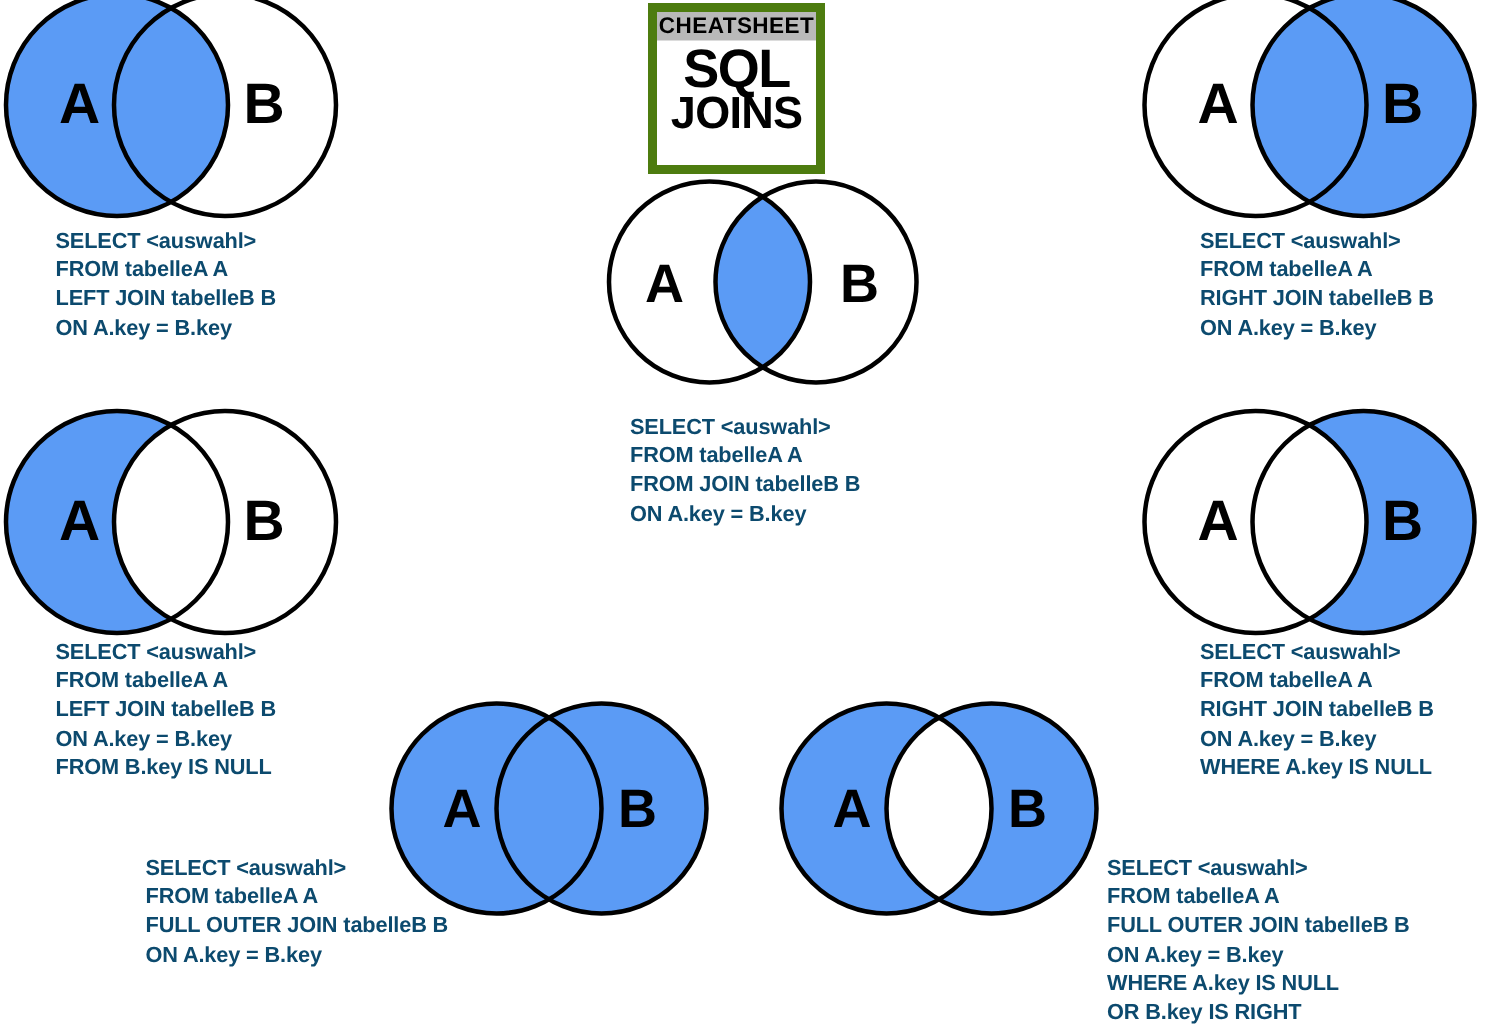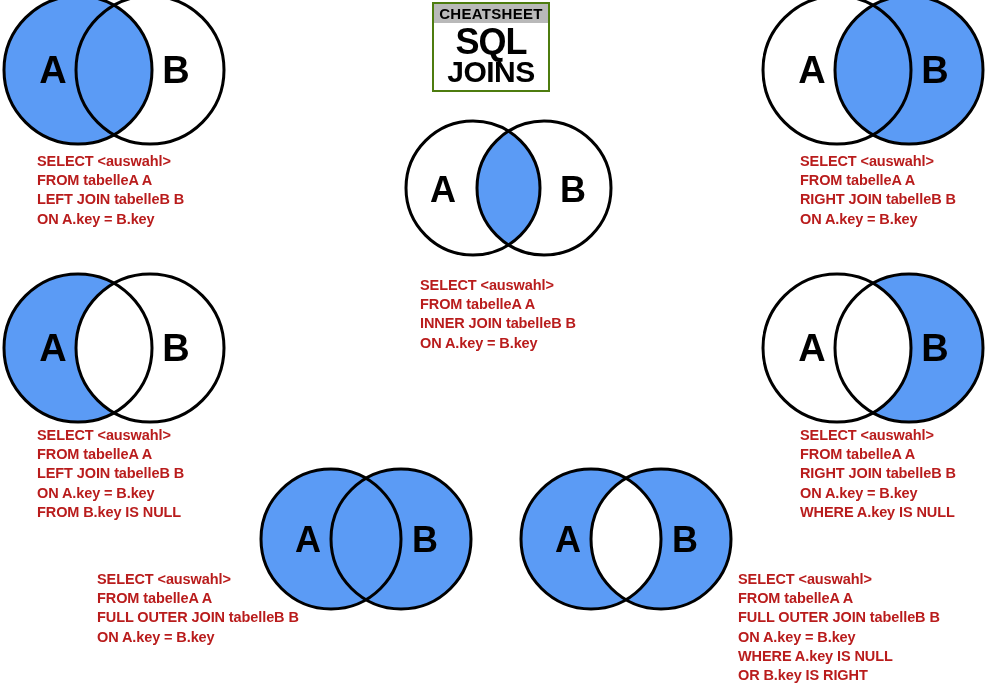--- a/index.html
+++ b/index.html
@@ -33,34 +33,34 @@
     fill: #000000;
     text-anchor: middle;
     dominant-baseline: central;
   }
   .caption {
     position: absolute;
     font-family: "Liberation Sans", sans-serif;
     font-weight: bold;
     font-size: 14.5px;
     line-height: 19.2px;
-    color: #b91c1c;
+    color: #0c4a6e;
     white-space: nowrap;
     letter-spacing: -0.1px;
   }
   .caption div {
     white-space: nowrap;
   }
   
   #title-block {
     position: absolute;
     left: 432px;
     top: 2px;
     width: 118px;
-    border: 2px solid #4d7c0f;
+    border: 6px solid #4d7c0f;
     background: #ffffff;
     box-sizing: border-box;
   }
   #title-band {
     background: #b9b9b9;
     text-align: center;
     font-family: "Liberation Sans", sans-serif;
     font-weight: bold;
     font-size: 15px;
     letter-spacing: 0.3px;
@@ -75,21 +75,21 @@
     line-height: 0.92;
   }
   #title-sql {
     font-size: 36px;
     letter-spacing: -1px;
     padding-top: 2px;
   }
   #title-joins {
     font-size: 30px;
     letter-spacing: -0.5px;
-    padding-bottom: 4px;
+    padding-bottom: 20px;
   }
 </style>
 </head>
 <body>
 
 <div id="title-block">
   <div id="title-band">CHEATSHEET</div>
   <div id="title-sql">SQL</div>
   <div id="title-joins">JOINS</div>
 </div>
@@ -161,21 +161,21 @@
     <circle cx="68" cy="70" r="67" fill="#5b9bf5" clip-path="url(#clipB-2)"></circle>
     <circle class="circle-outline" cx="68" cy="70" r="67"></circle>
     <circle class="circle-outline" cx="139" cy="70" r="67"></circle>
     <text class="venn-label" x="38" y="71" font-size="36">A</text>
     <text class="venn-label" x="168" y="71" font-size="36">B</text>
   </svg>
 </div>
 <div class="caption" style="left:420px; top:276px;">
   <div>SELECT &lt;auswahl&gt;</div>
   <div>FROM tabelleA A</div>
-  <div>INNER JOIN tabelleB B</div>
+  <div>FROM JOIN tabelleB B</div>
   <div>ON A.key = B.key</div>
 </div>
 
 <div class="venn" style="left:-2px; top:272px;">
   <svg width="232" height="152" viewBox="0 0 232 152">
     <defs>
       <clipPath id="clipB-4">
           <circle cx="152" cy="76" r="74"></circle>
         </clipPath>
     </defs>

